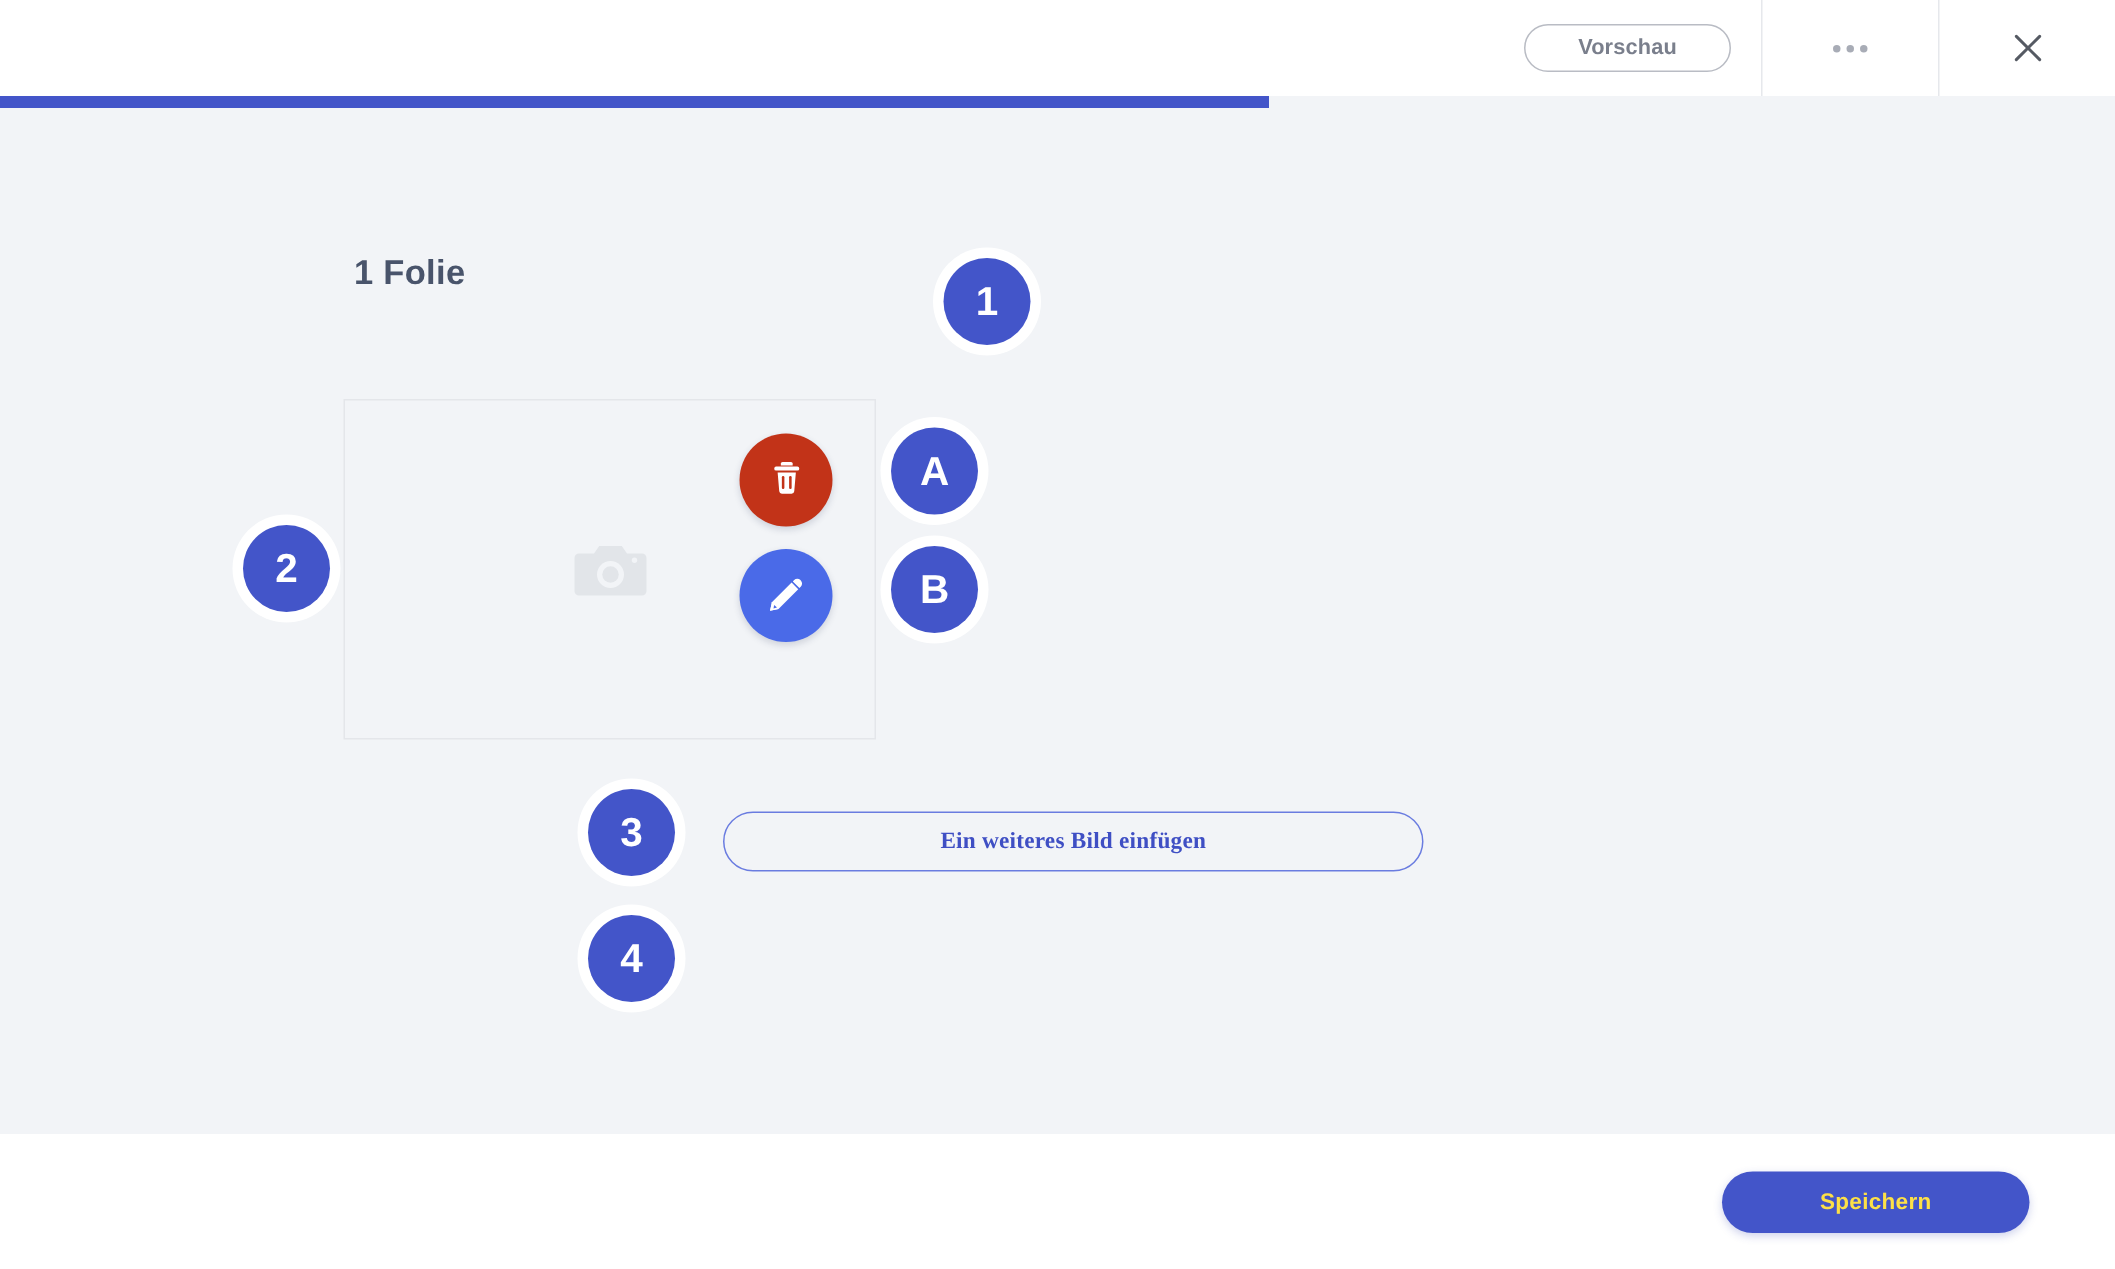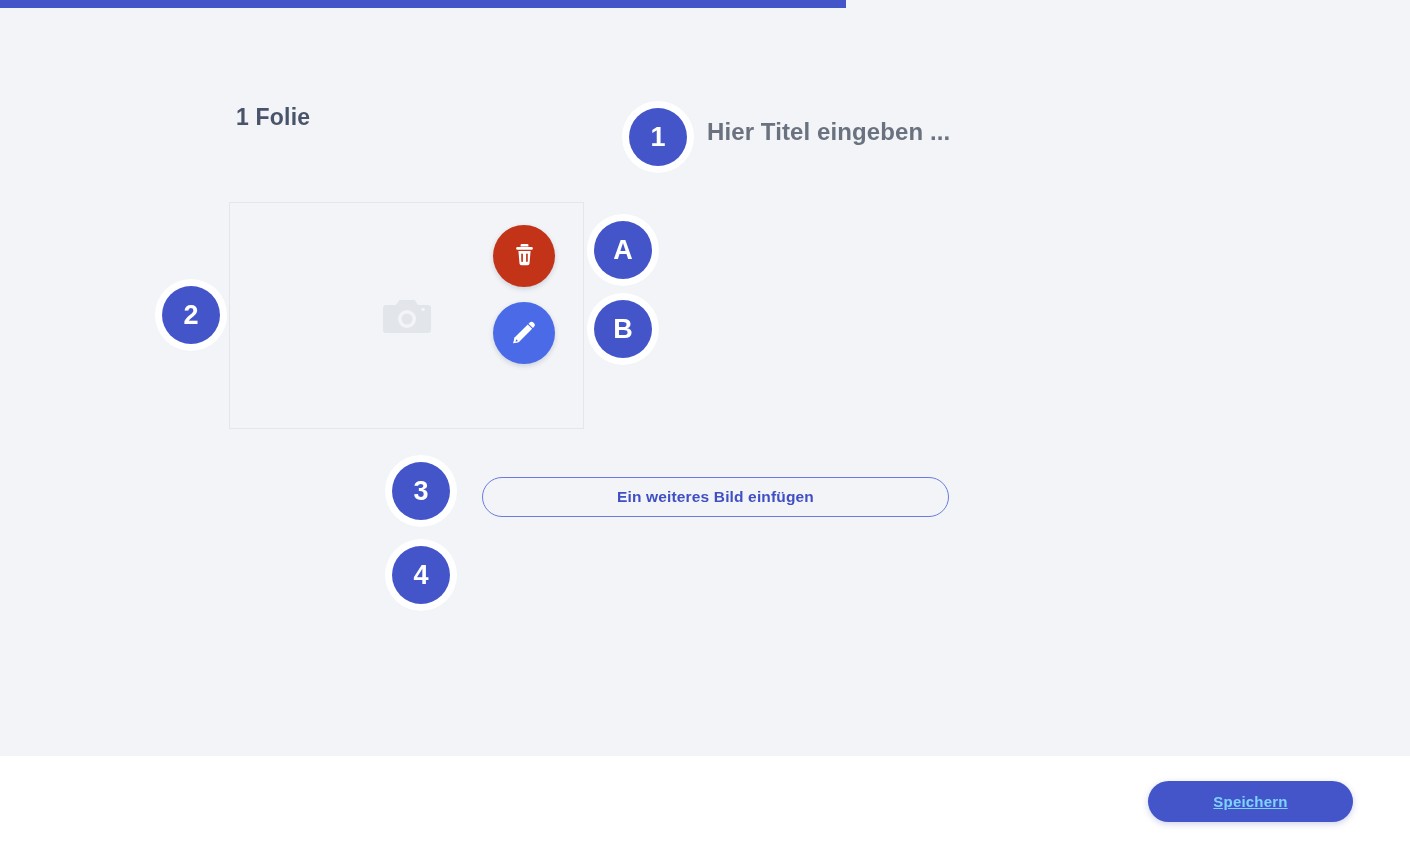--- a/index.html
+++ b/index.html
@@ -208,21 +208,21 @@
   
   .pill-btn {
     position: absolute;
     left: 482px;
     width: 467px;
     height: 40px;
     border: 1px solid #6a7ce0;
     border-radius: 22px;
     background: transparent;
     color: #3f4fc4;
-    font-family: Liberation Sans, sans-serif;
+    font-family: Liberation Serif, serif;
     font-size: 15.5px;
     font-weight: 700;
     letter-spacing: .15px;
     cursor: pointer;
     display: flex;
     align-items: center;
     justify-content: center;
   }
   .pill-insert { top: 469px; }
   .pill-reorder { top: 532px; }
@@ -237,47 +237,64 @@
     justify-content: flex-end;
     padding-right: 57px;
   }
 
   .save-btn {
     min-width: 205px;
     height: 41px;
     border: none;
     border-radius: 21px;
     background: #4355c9;
-    color: #7dd3fc;
+    color: #fde047;
     font-family: "Liberation Sans", sans-serif;
     font-size: 15px;
     font-weight: 700;
     letter-spacing: .2px;
     cursor: pointer;
     box-shadow: 0 2px 6px rgba(60,75,180,.25);
-    text-decoration: underline;
   }
 </style>
 </head>
 <body>
 
 <div id="app">
 
+  <div class="topbar">
+    <div class="topbar-spacer"></div>
+
+    <div class="topbar-cell cell-preview">
+      <button class="preview-btn">Vorschau</button>
+    </div>
+
+    <div class="topbar-cell cell-more">
+      <span class="dots-icon">
+        <i></i>
+        <i></i>
+        <i></i>
+      </span>
+    </div>
+
+    <div class="topbar-cell cell-close">
+      <span class="close-icon"></span>
+    </div>
+  </div>
 
   <div class="progress-track">
     <div class="progress-fill" style="width: 60%;"></div>
   </div>
 
   <div class="content">
 
     <div class="slide-count">1 Folie</div>
 
     <div class="badge badge-1">1</div>
 
-    <input class="title-field" type="text" placeholder="Hier Titel eingeben ..." style="">
 
     <div class="badge badge-2">2</div>
 
     <div class="image-card">
       <span class="camera-icon">
         <svg viewBox="0 0 50 40" width="50" height="40" aria-hidden="true">
           <path d="M4 9 h10 l3.5 -5 h15 l3.5 5 h10 a3 3 0 0 1 3 3 v22 a3 3 0 0 1 -3 3 h-42 a3 3 0 0 1 -3 -3 v-22 a3 3 0 0 1 3 -3 z" fill="#e2e5e9"></path>
           <circle cx="25" cy="23" r="9" fill="#f2f4f7"></circle>
           <circle cx="25" cy="23" r="5.5" fill="#e2e5e9"></circle>
           <circle cx="41" cy="13.5" r="1.8" fill="#f2f4f7"></circle>

